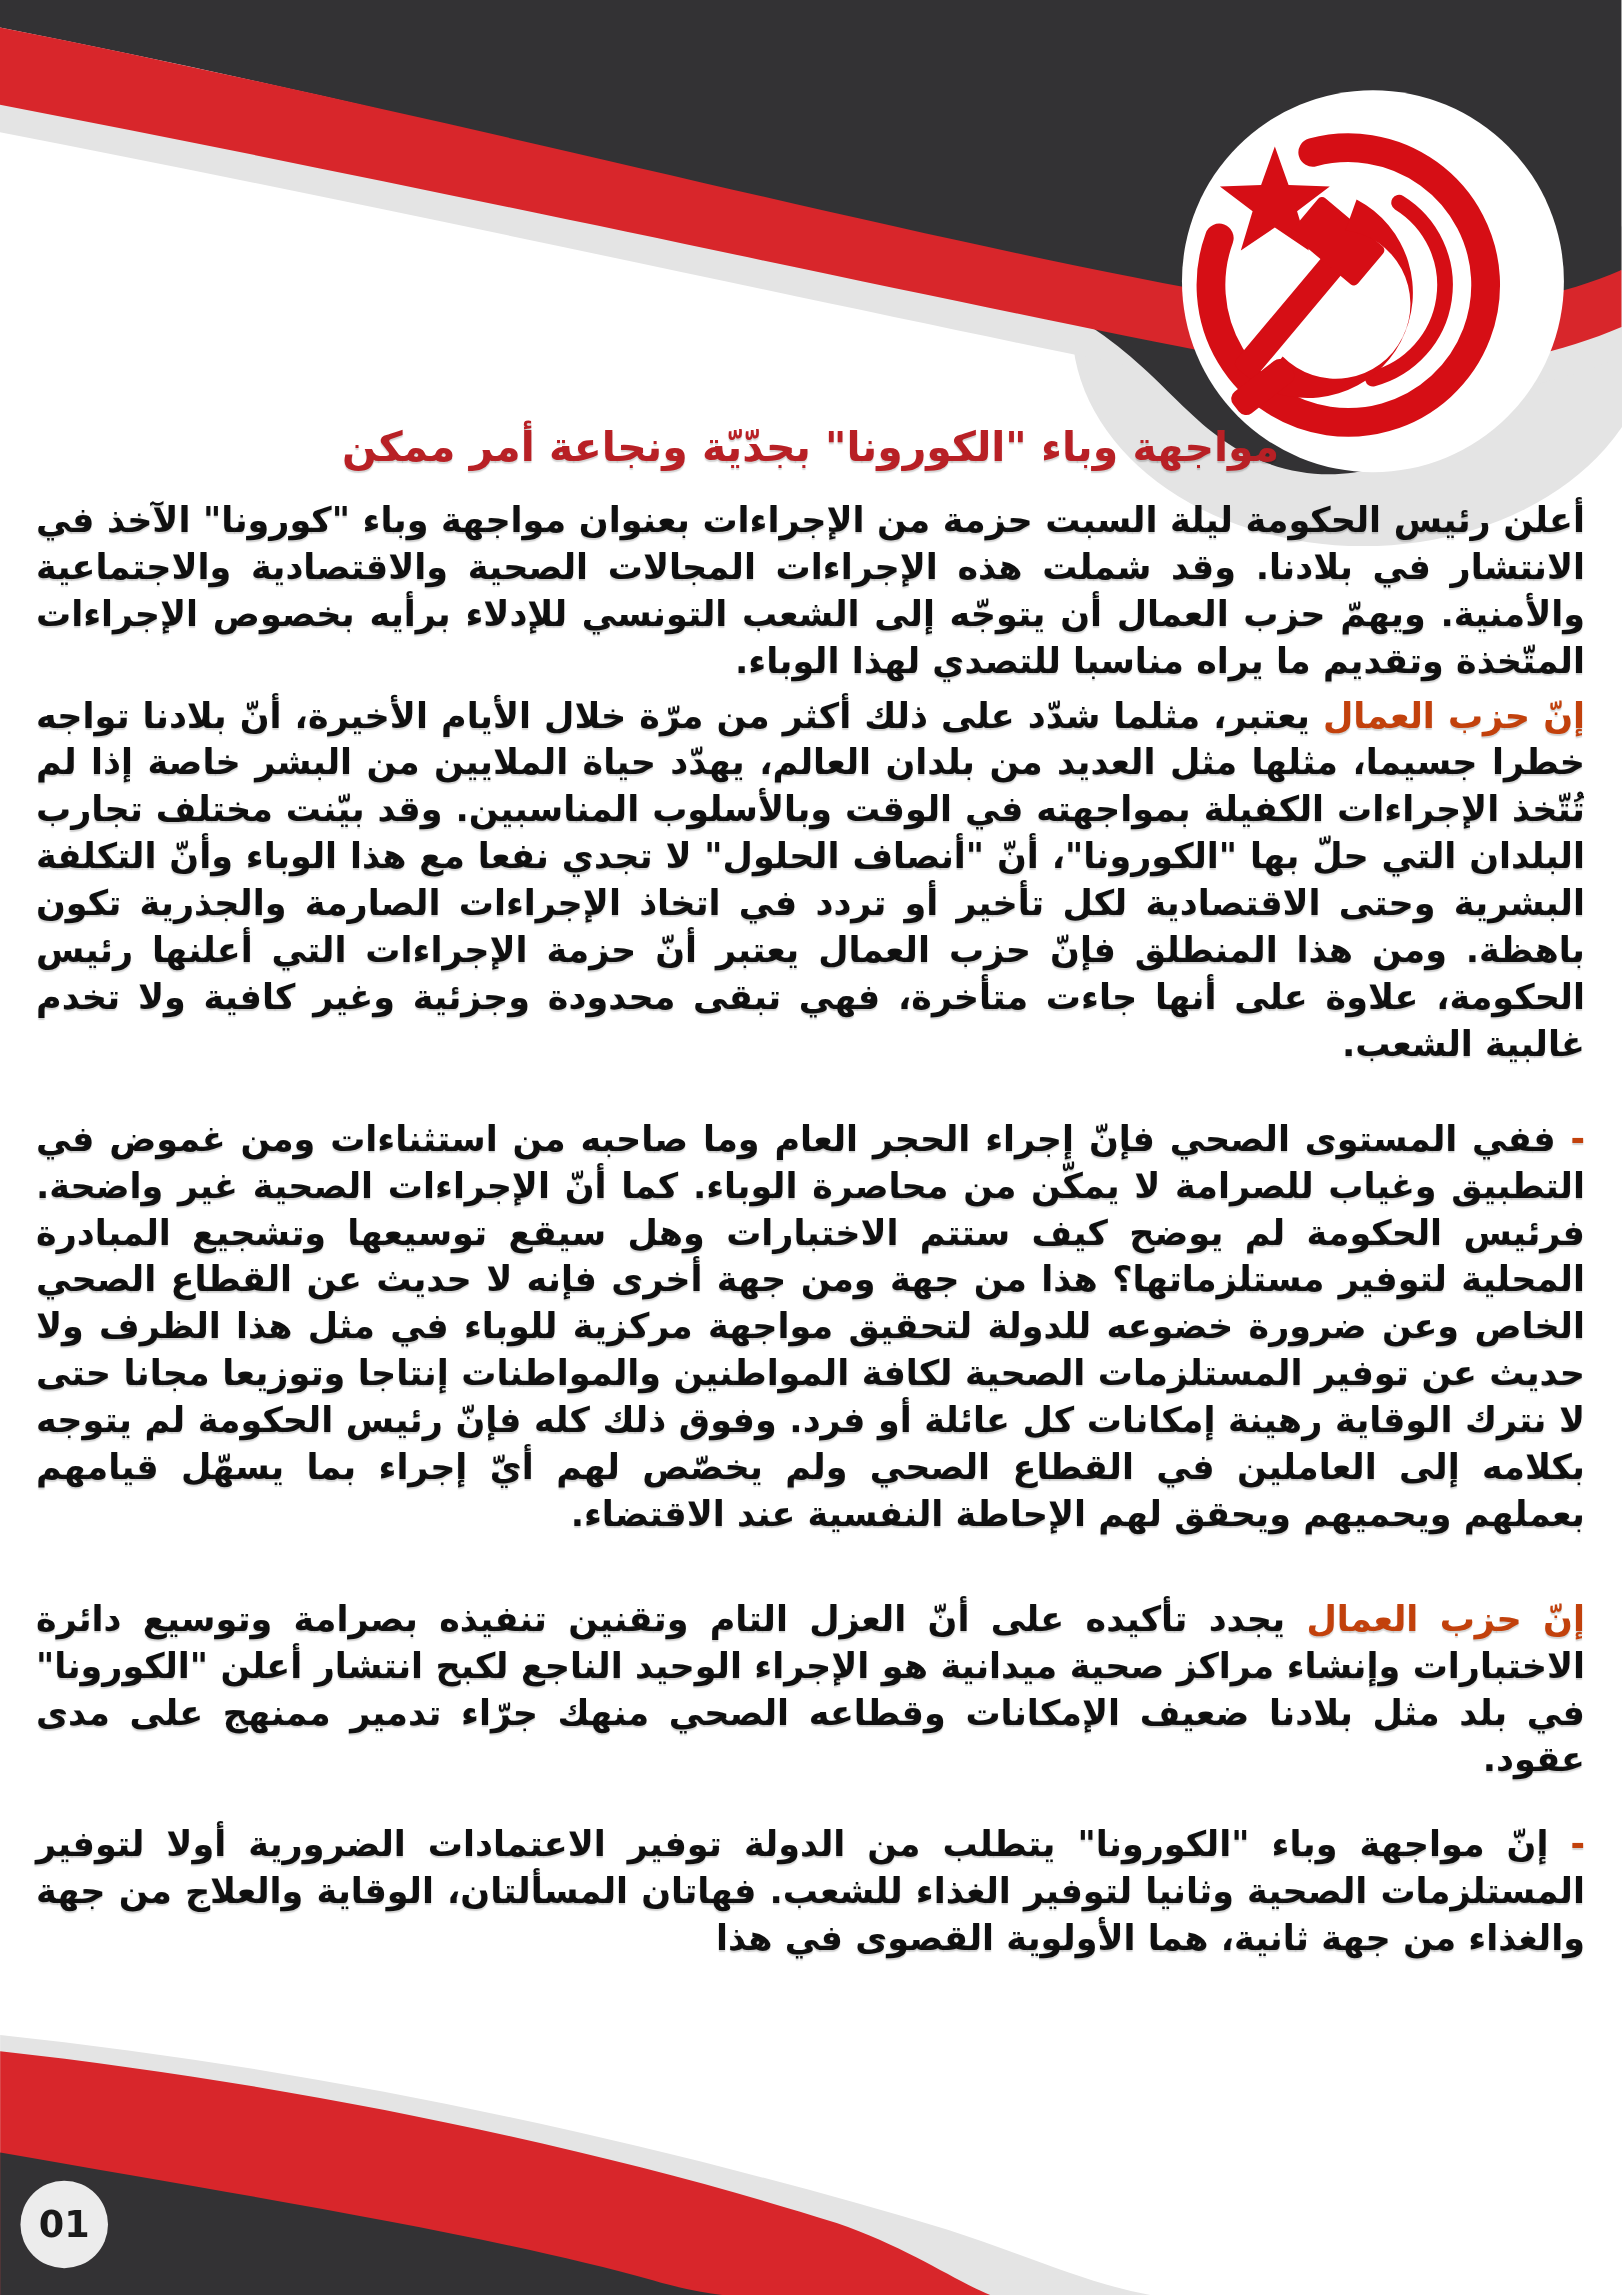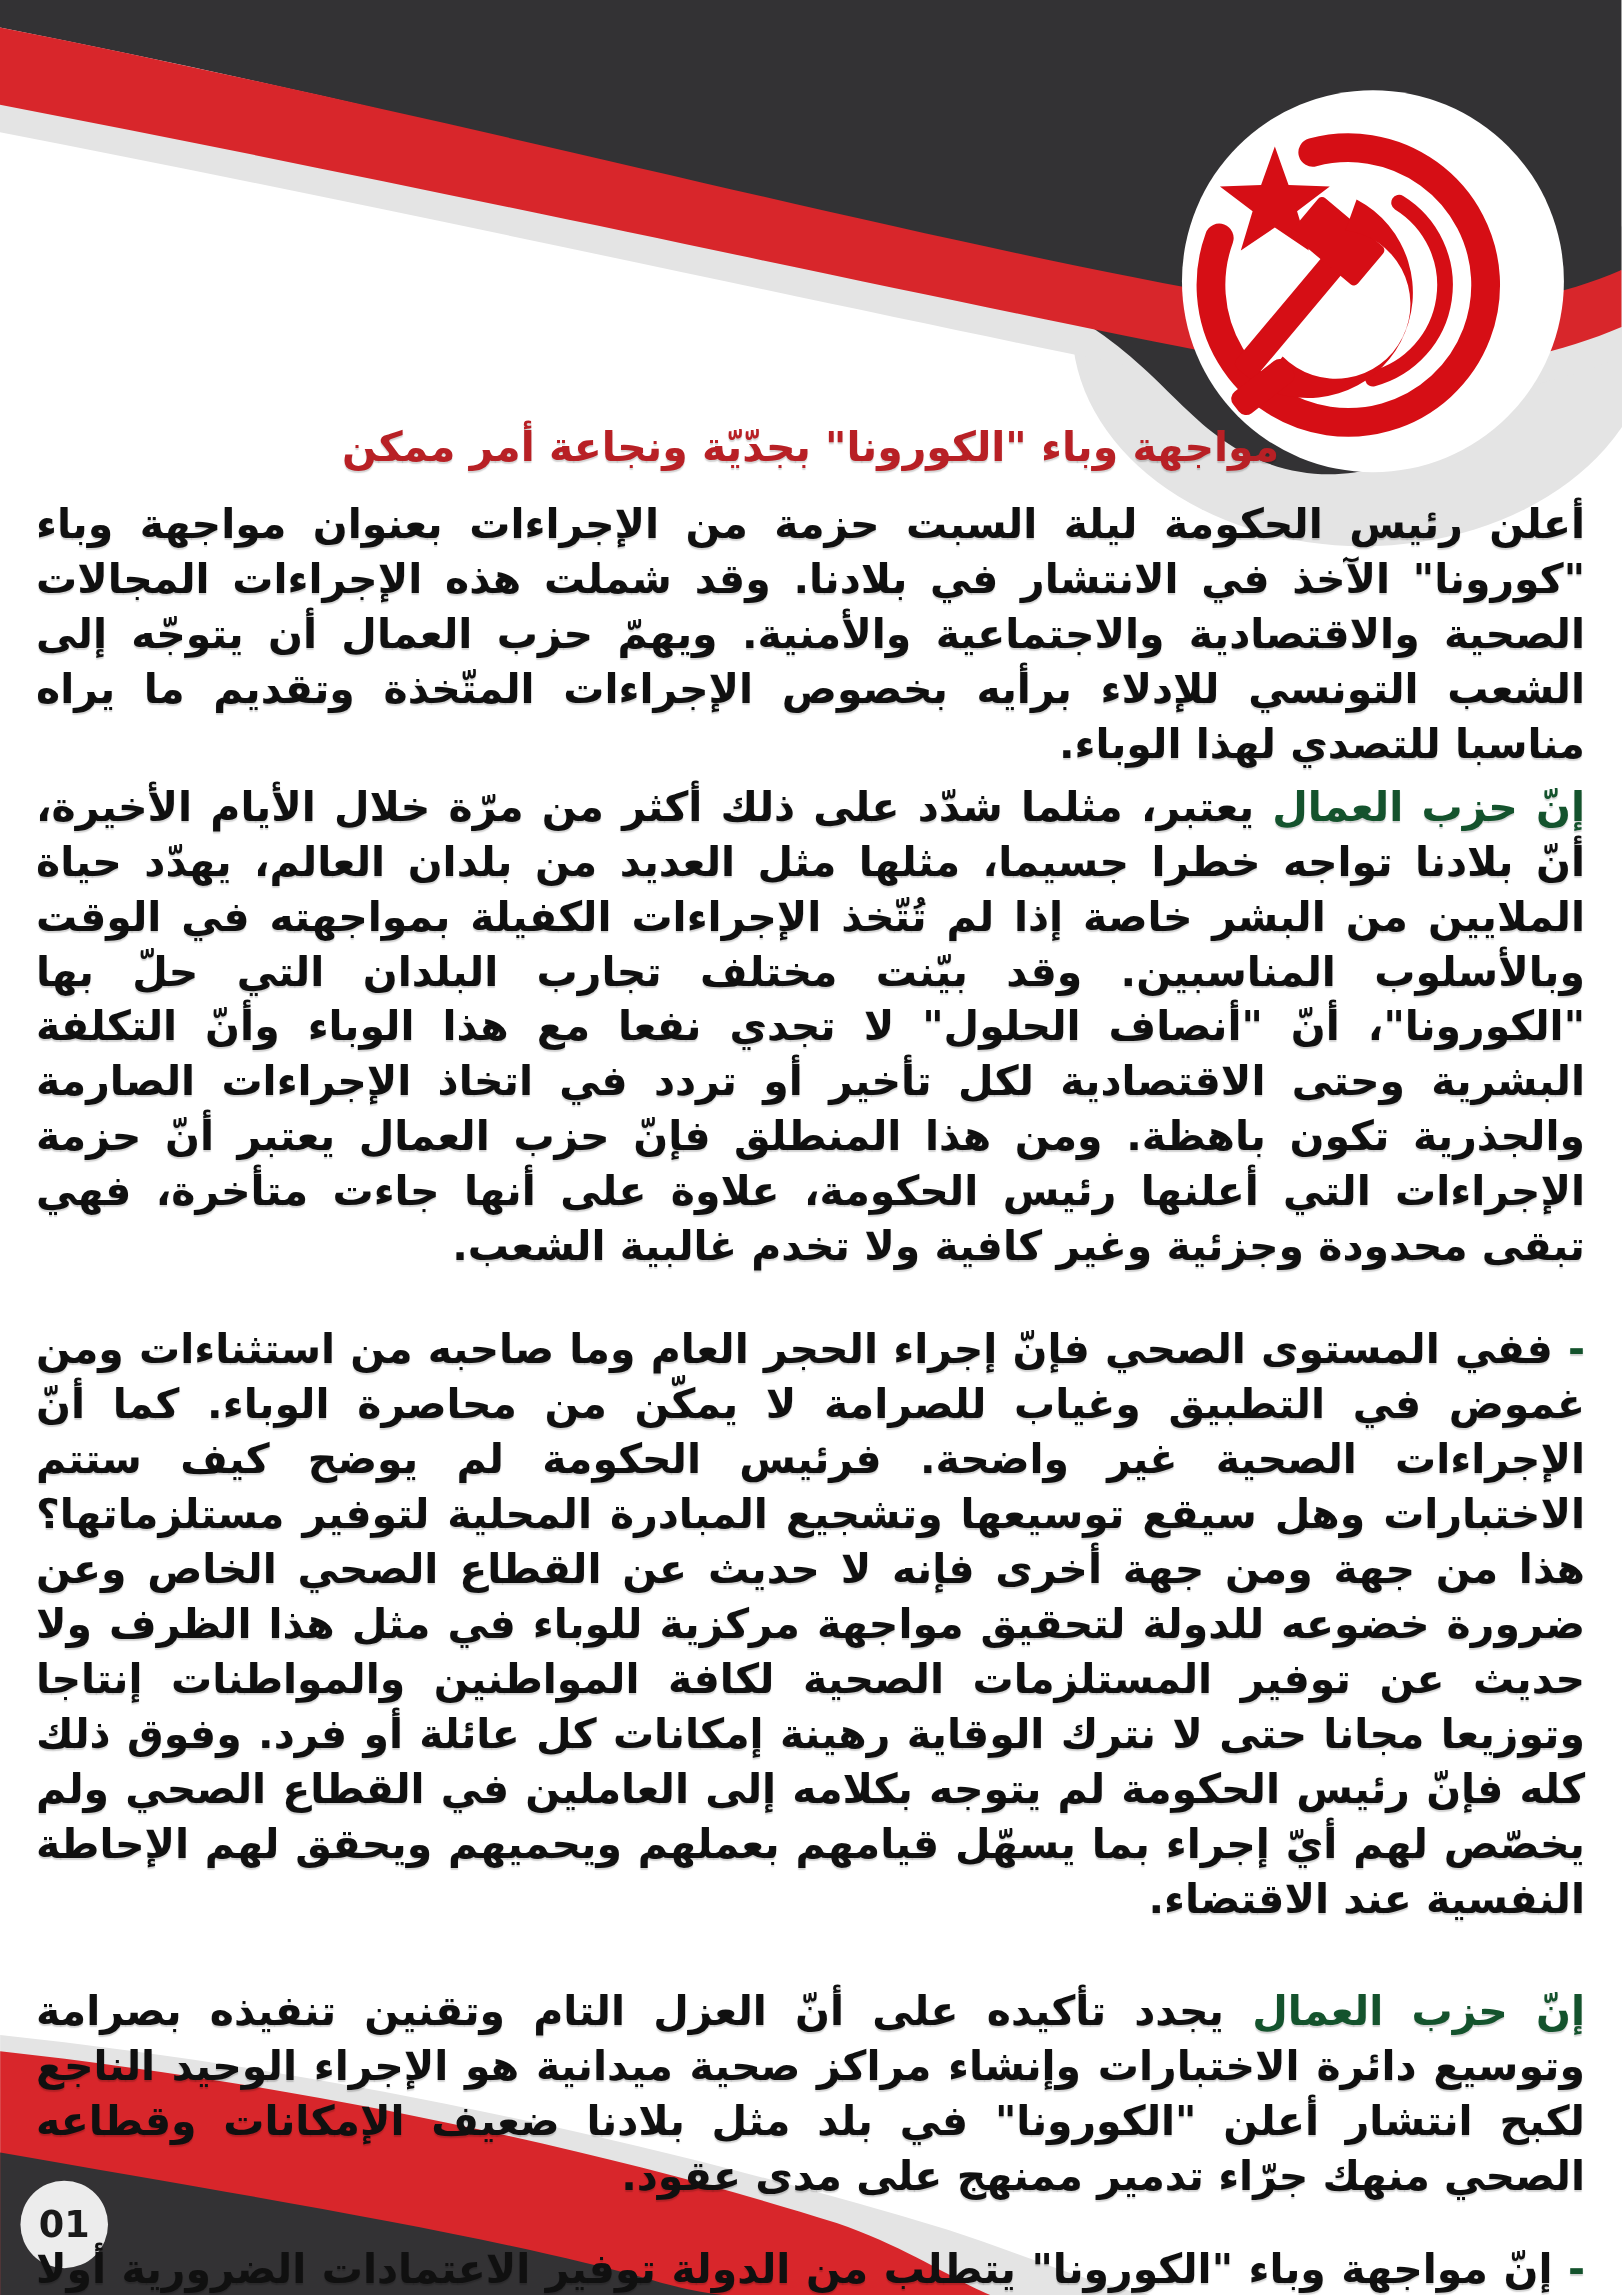--- a/index.html
+++ b/index.html
@@ -25,32 +25,32 @@
     margin:0 auto 26px auto;
     text-align:center;
     font-size:41px;
     font-weight:bold;
     color:#b82025;
     line-height:1.15;
     text-shadow:0 2px 1.3px rgba(0,0,0,0.18);
   }
   .body-par{
     margin:0;
-    font-size:41px;
+    font-size:35px;
     font-weight:bold;
     color:#101010;
     line-height:1.34;
     text-align:justify;
     text-shadow:0 2px 1.3px rgba(0,0,0,0.18);
   }
   .par-2{margin-top:7.9px;}
   .par-3{margin-top:48px;}
   .par-4{margin-top:58px;}
   .par-5{margin-top:38px;}
-  .lead{color:#14532d;}
+  .lead{color:#c2410c;}
 </style>
 </head>
 <body>
 
 <div class="page">
 
   <svg class="swoosh top" width="1623" height="654" viewBox="0 0 2480 1000" aria-hidden="true">
 
     <ellipse cx="2085" cy="500" rx="445" ry="335" fill="#e4e4e4"></ellipse>
 

